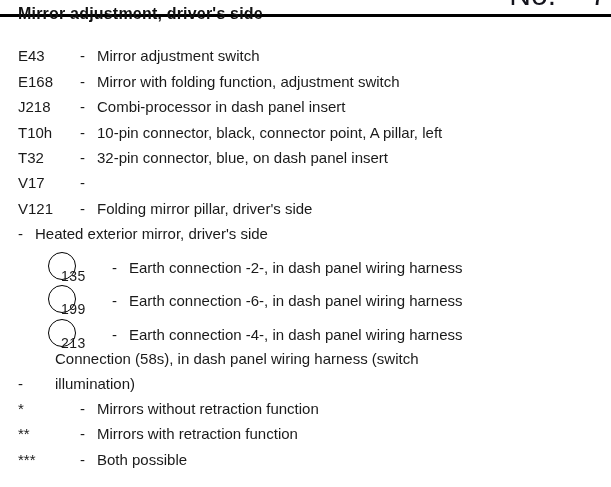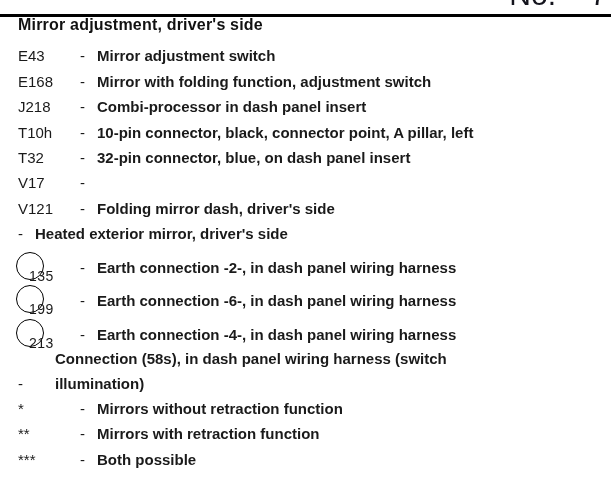--- a/index.html
+++ b/index.html
@@ -5,29 +5,29 @@
   html,body{margin:0;padding:0;background:#ffffff;}
   .page{
     position:relative;width:611px;height:487px;background:#ffffff;
     font-family:"Liberation Sans", sans-serif;color:#1a1a1a;overflow:hidden;
   }
   
   .frag{position:absolute;top:0;right:4px;width:130px;height:9px;overflow:hidden;text-align:right;}
   .frag span{display:block;font-size:30px;line-height:30px;margin-top:-20px;word-spacing:26px;color:#14141d;}
   
   .rule{position:absolute;top:14px;left:0;width:611px;height:3px;background:#000;}
-  .title{position:absolute;top:16px;left:18px;font-size:16px;font-weight:bold;letter-spacing:.2px;color:#111;}
+  .title{position:absolute;top:5px;left:18px;font-size:16px;font-weight:bold;letter-spacing:.2px;color:#111;}
   .list{position:absolute;top:43px;left:18px;width:590px;}
   .row{display:flex;align-items:flex-end;height:25.4px;font-size:15px;line-height:25px;}
   .row .code{width:62px;flex:none;}
   .row .sep{width:17px;flex:none;}
-  .row .desc{flex:1;font-weight:bold;}
+  .row .desc{flex:1;}
   .row--sym{height:33.5px;}
   .row--a19{height:49px;}
-  .sym{position:relative;width:62px;flex:none;}
+  .sym{position:relative;width:62px;flex:none;margin-left:32px;}
   .circle{display:block;width:26px;height:26px;border:1.6px solid #000;border-radius:50%;margin-left:-2px;margin-top:-5px;background:transparent;}
   .circle-num{position:absolute;left:11px;top:12px;font-size:14px;line-height:14px;letter-spacing:.5px;color:#1a1a1a;}
   .desc.narrow{flex:none;width:430px;margin-left:20px;}
 </style>
 </head>
 <body>
 
 <div class="page">
 
   <div class="frag">
@@ -71,21 +71,21 @@
     </div>
 
     <div class="row">
       <span class="code">V17</span>
       <span class="sep">-</span>
     </div>
 
     <div class="row">
       <span class="code">V121</span>
       <span class="sep">-</span>
-      <span class="desc">Folding mirror dash, driver's side</span>
+      <span class="desc">Folding mirror pillar, driver's side</span>
     </div>
 
     <div class="row">
       <span class="sep">-</span>
       <span class="desc">Heated exterior mirror, driver's side</span>
     </div>
 
     <div class="row row--sym">
       <span class="sym">
         <span class="circle"></span>

